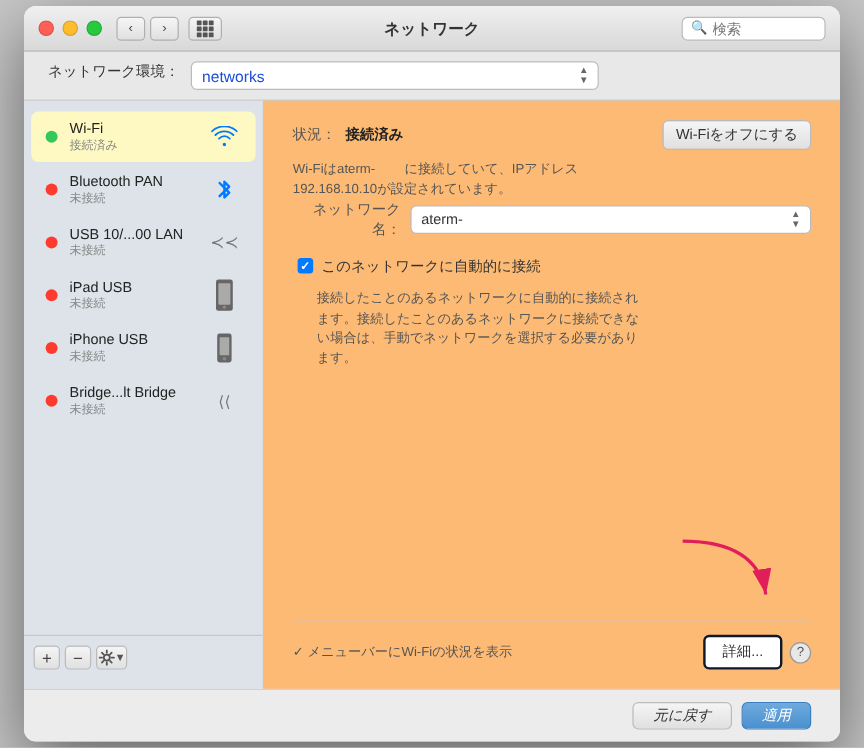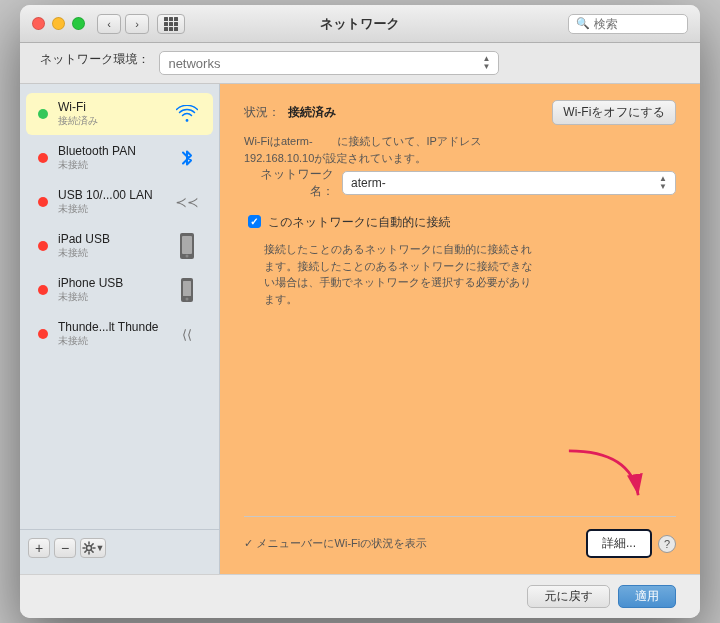--- a/index.html
+++ b/index.html
@@ -129,21 +129,21 @@
       background: white;
       border: 1px solid #bbb;
       border-radius: 5px;
       padding: 3px 8px;
       flex: 1;
       max-width: 340px;
       justify-content: space-between;
     }
     .env-select-text {
       font-size: 13px;
-      color: #737373;
+      color: #1d4ed8;
     }
     .select-arrows {
       display: flex;
       flex-direction: column;
       font-size: 8px;
       color: #666;
       line-height: 1;
     }
     .main-content {
       display: flex;
@@ -381,20 +381,21 @@
       border-top: 1px solid #d0d0d0;
     }
     .action-btn {
       background: linear-gradient(to bottom, #f5f5f5, #e0e0e0);
       border: 1px solid #bbb;
       border-radius: 5px;
       padding: 2px 16px;
       font-size: 12px;
       color: #333;
       cursor: pointer;
+      font-style: italic;
     }
     .action-btn.apply {
       background: linear-gradient(to bottom, #6eaadc, #4a90d0);
       border-color: #3a7fc0;
       color: white;
     }
     .detail-panel-wrapper {
       position: relative;
       flex: 1;
       display: flex;
@@ -537,21 +538,21 @@
             <rect x="1" y="1" width="12" height="24" rx="2" fill="#666"></rect>
             <rect x="3" y="4" width="8" height="15" rx="0.5" fill="#aaa"></rect>
             <circle cx="7" cy="22" r="1.5" fill="#888"></circle>
           </svg>
         </div>
       </div>
 
       <div class="sidebar-item">
         <div class="status-dot dot-red"></div>
         <div class="item-text">
-          <div class="item-name">Thunde...lt Thunde</div>
+          <div class="item-name">Bridge...lt Bridge</div>
           <div class="item-status">未接続</div>
         </div>
         <div class="item-icon thunder-arrows">
           <span style="font-size:13px; color:#777;">⟨⟨</span>
         </div>
       </div>
 
       <div class="sidebar-bottom">
         <div class="bottom-btn">+</div>
         <div class="bottom-btn">−</div>

